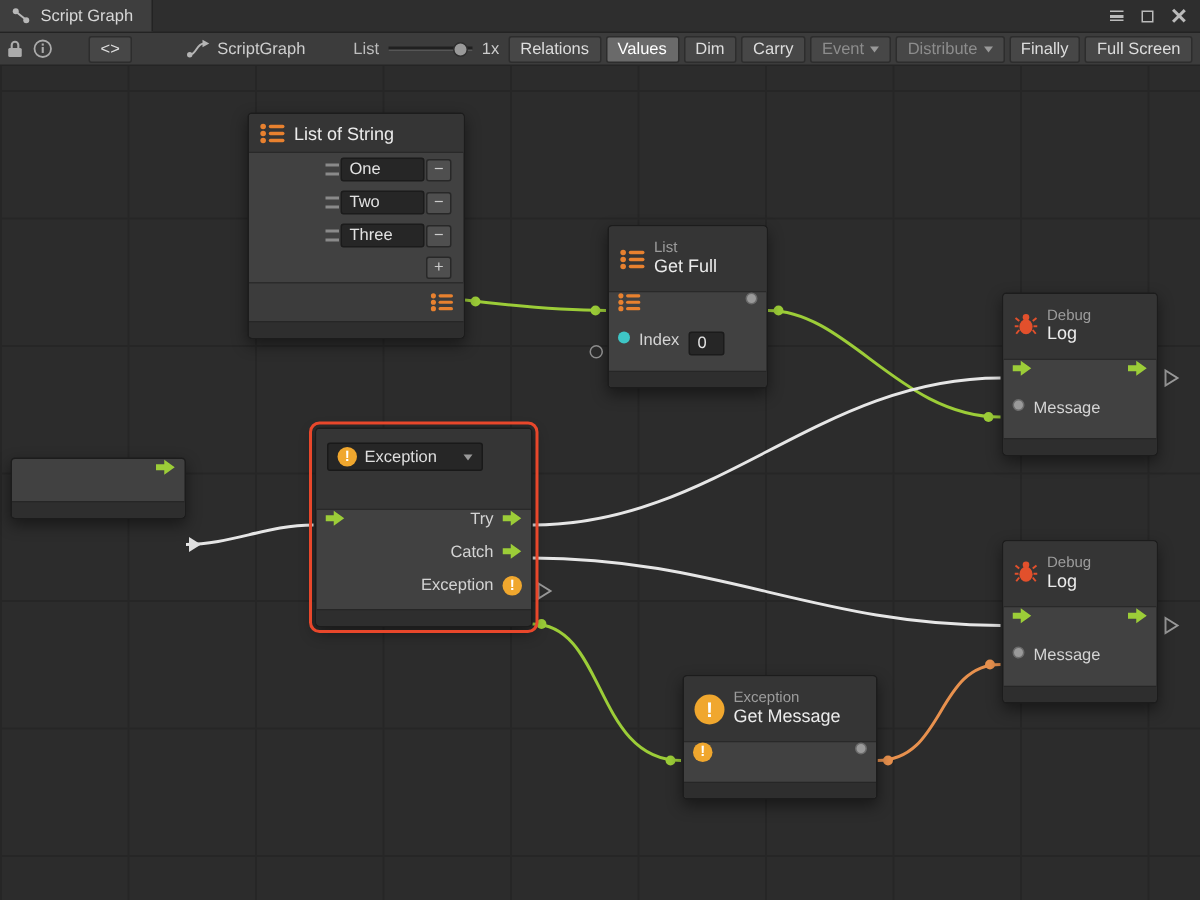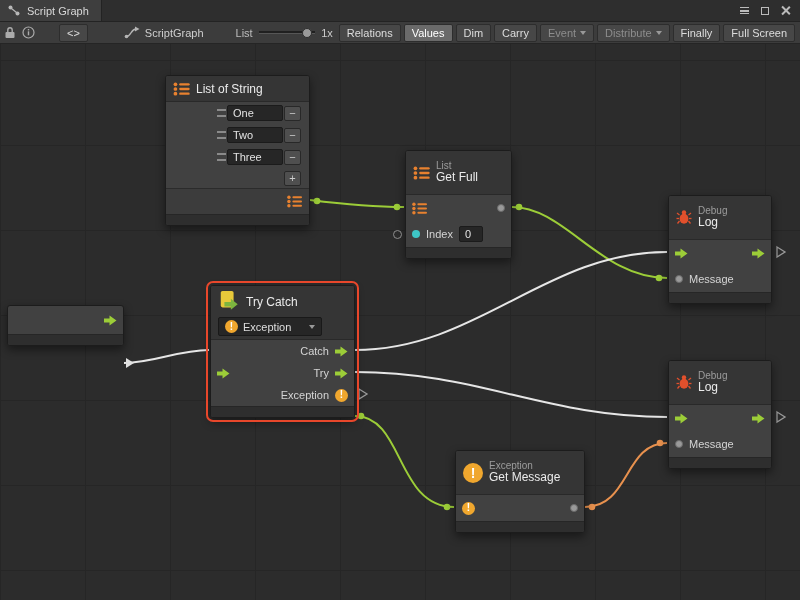--- a/index.html
+++ b/index.html
@@ -50,21 +50,21 @@
         box-shadow:0 4px 10px rgba(0,0,0,.45);color:#ddd;font-size:11px}
   .node.selected{outline:2px solid var(--selection-red);outline-offset:2px}
   .nhead{display:flex;align-items:center;gap:6px;padding:0 7px;background:#353535;
          border-bottom:1px solid #292929;border-radius:2px 2px 0 0;height:26px}
   .nhead.two{height:44px}
   .nhead.col{display:block;height:54px;padding:5px 7px}
   .hrow{display:flex;align-items:center;gap:6px;height:22px}
   .stack{display:flex;flex-direction:column;line-height:1.15}
   .cat{font-size:10px;color:#9c9c9c}
   .ntitle{font-size:12px;color:#ebebeb}
-  .prow{display:flex;align-items:center;gap:6px;height:26px;padding:0 6px}
+  .prow{display:flex;gap:6px;height:26px;padding:0 6px}
   .prow.h22{height:22px} .prow.h28{height:28px}
   .nfoot{height:11px;background:#2e2e2e;border-top:1px solid #262626;border-radius:0 0 2px 2px}
   .spacer{flex:1}
   .dot{width:8px;height:8px;border-radius:50%;flex:none}
   .dot.gray{background:#9a9a9a;border:1px solid #6b6b6b}
   .dot.teal{background:var(--teal)}
   .plabel{color:#d4d4d4}
   .tfield{background:#262626;border:1px solid #1b1b1b;border-radius:2px;padding:1px 5px;color:#e2e2e2;
           min-width:56px;height:16px;line-height:13px;font-size:11px}
   .tfield.small{min-width:24px}
@@ -337,52 +337,43 @@
           <svg width="13" height="11" viewBox="0 0 13 11" fill="currentColor">
               <path d="M0 3.5 h5.5 V0.5 L12.5 5.5 L5.5 10.5 V7.5 H0 Z"></path>
             </svg>
         </span>
       </div>
       <div class="nfoot"></div>
     </div>
 
     <div class="node selected" style="left:210px;top:241px;width:145px">
       <div class="nhead col">
-        <div class="hrow">
-          <span>
-            <svg width="22" height="22" viewBox="0 0 24 24">
-                <rect x="3" y="1" width="14" height="18" rx="2" fill="#e8c93a"></rect>
-                <path d="M7 13 h7 v-3.5 l7.5 6 -7.5 6 v-3.5 h-7 z" fill="#7cb53f"></path>
-              </svg>
-          </span>
-          <span class="ntitle">Try Catch</span>
-        </div>
         <div class="dropdown">
           <span class="warn sm">!</span>
           <span>Exception</span>
           <span class="caret"></span>
         </div>
       </div>
       <div class="prow h22">
+        <span class="flow-arrow">
+          <svg width="13" height="11" viewBox="0 0 13 11" fill="currentColor">
+              <path d="M0 3.5 h5.5 V0.5 L12.5 5.5 L5.5 10.5 V7.5 H0 Z"></path>
+            </svg>
+        </span>
+        <span class="spacer"></span>
+        <span class="plabel">Try</span>
+        <span class="flow-arrow">
+          <svg width="13" height="11" viewBox="0 0 13 11" fill="currentColor">
+              <path d="M0 3.5 h5.5 V0.5 L12.5 5.5 L5.5 10.5 V7.5 H0 Z"></path>
+            </svg>
+        </span>
+      </div>
+      <div class="prow h22">
         <span class="spacer"></span>
         <span class="plabel">Catch</span>
-        <span class="flow-arrow">
-          <svg width="13" height="11" viewBox="0 0 13 11" fill="currentColor">
-              <path d="M0 3.5 h5.5 V0.5 L12.5 5.5 L5.5 10.5 V7.5 H0 Z"></path>
-            </svg>
-        </span>
-      </div>
-      <div class="prow h22">
-        <span class="flow-arrow">
-          <svg width="13" height="11" viewBox="0 0 13 11" fill="currentColor">
-              <path d="M0 3.5 h5.5 V0.5 L12.5 5.5 L5.5 10.5 V7.5 H0 Z"></path>
-            </svg>
-        </span>
-        <span class="spacer"></span>
-        <span class="plabel">Try</span>
         <span class="flow-arrow">
           <svg width="13" height="11" viewBox="0 0 13 11" fill="currentColor">
               <path d="M0 3.5 h5.5 V0.5 L12.5 5.5 L5.5 10.5 V7.5 H0 Z"></path>
             </svg>
         </span>
       </div>
       <div class="prow h22">
         <span class="spacer"></span>
         <span class="plabel">Exception</span>
         <span class="warn sm">!</span>

